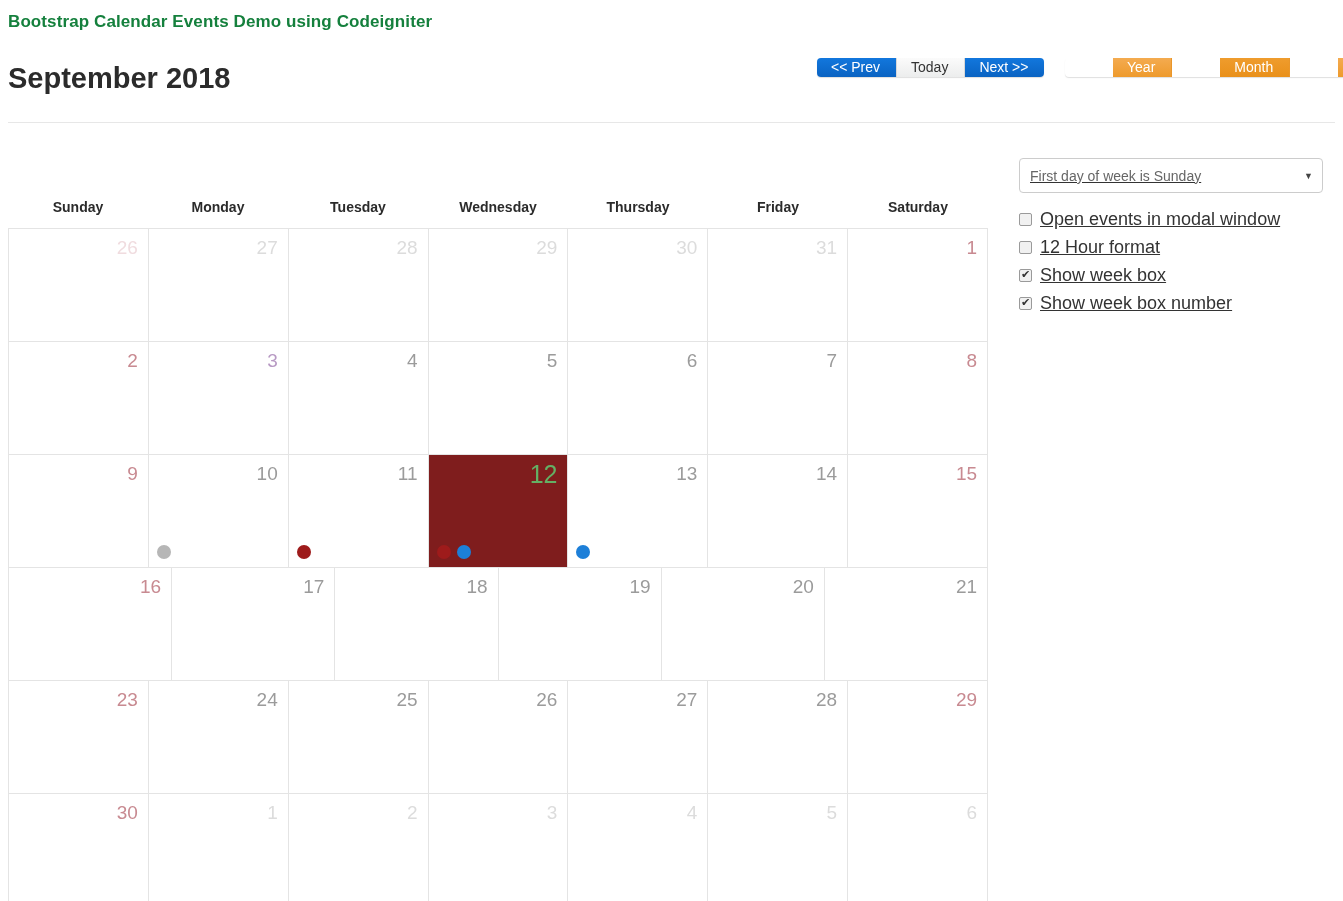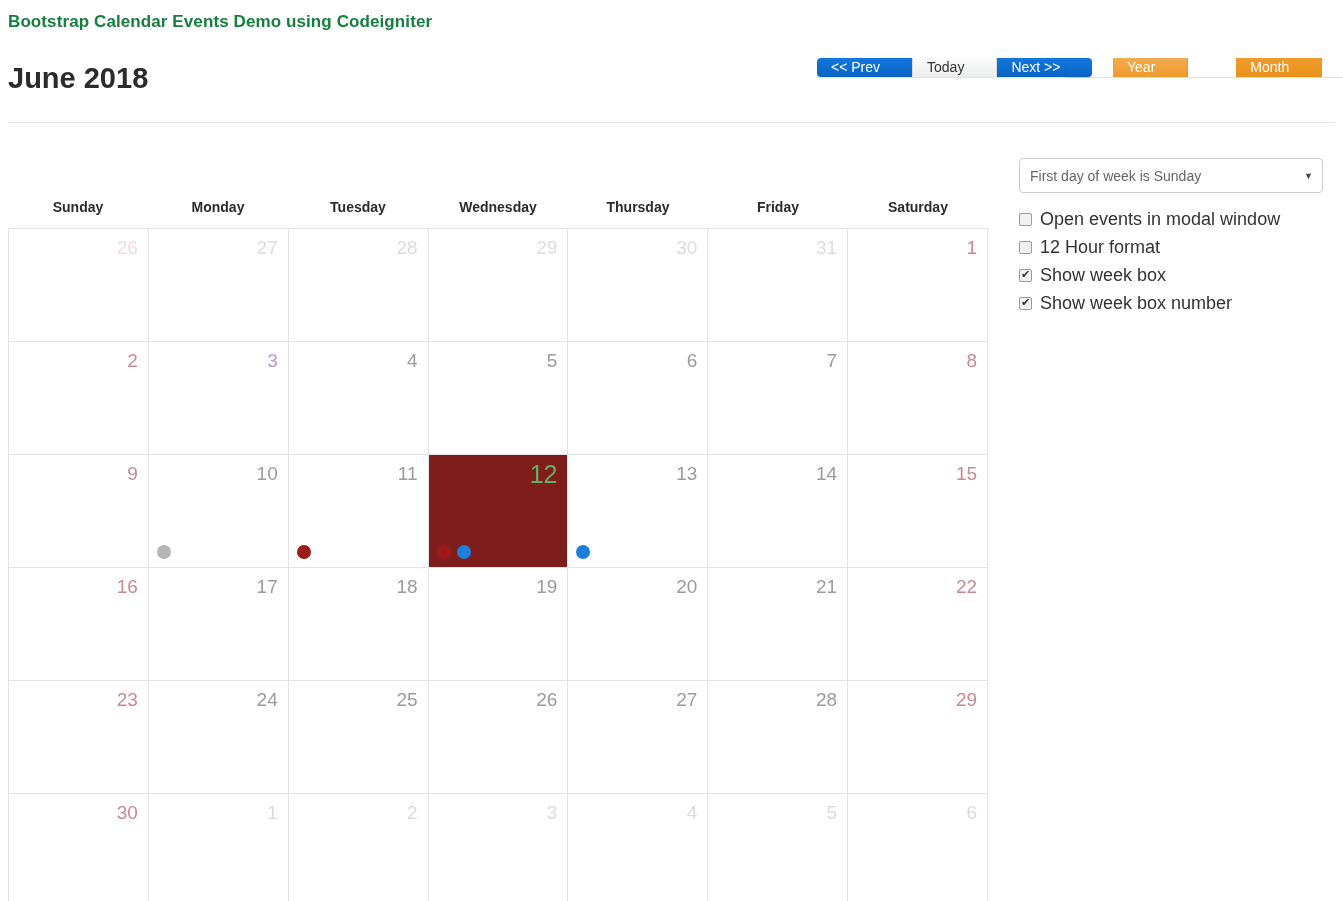--- a/index.html
+++ b/index.html
@@ -56,21 +56,21 @@
     overflow: hidden;
     box-shadow: 0 1px 1px rgba(0,0,0,.13);
   }
   .btn-group.nav-group { left: 817px; top: 58px; }
   .btn-group.view-group { left: 1065px; top: 58px; }
 
   .btn {
     font-family: "Liberation Sans", sans-serif;
     font-size: 14px;
     line-height: 1;
-    padding: 9px 32px 10px 14px;
+    padding: 9px 16px 10px 14px;
     border: 0;
     cursor: pointer;
     white-space: nowrap;
     text-align: center;
     box-sizing: border-box;
     height: 18px;
     display: flex;
     align-items: center;
     justify-content: center;
   }
@@ -174,20 +174,21 @@
     display: inline-block;
     cursor: pointer;
   }
 
   
   .settings {
     position: absolute;
     left: 1019px;
     top: 158px;
     width: 304px;
+    text-decoration: underline;
   }
 
   .select-wrap {
     position: relative;
     width: 304px;
     height: 35px;
     box-sizing: border-box;
     border: 1px solid #ccc;
     border-radius: 4px;
     background: #ffffff;
@@ -241,21 +242,21 @@
     font-size: 18px;
     color: #333333;
     white-space: nowrap;
   }
 </style>
 </head>
 <body>
 
 <div class="page-title">Bootstrap Calendar Events Demo using Codeigniter</div>
 
-<div class="month-title">June 2018</div>
+<div class="month-title">September 2018</div>
 
 <div class="header-divider"></div>
 
 <div class="btn-group nav-group">
   <button class="btn btn-blue">&lt;&lt; Prev</button>
   <button class="btn btn-light">Today</button>
   <button class="btn btn-blue">Next &gt;&gt;</button>
 </div>
 
 <div class="btn-group view-group">
@@ -369,23 +370,20 @@
           <a class="daynum ">18</a>
         </div>
         <div class="cal-cell">
           <a class="daynum ">19</a>
         </div>
         <div class="cal-cell">
           <a class="daynum ">20</a>
         </div>
         <div class="cal-cell">
           <a class="daynum ">21</a>
-        </div>
-        <div class="cal-cell">
-          <a class="daynum weekend">22</a>
         </div>
       </div>
       <div class="cal-row">
         <div class="cal-cell">
           <a class="daynum weekend">23</a>
         </div>
         <div class="cal-cell">
           <a class="daynum ">24</a>
         </div>
         <div class="cal-cell">

